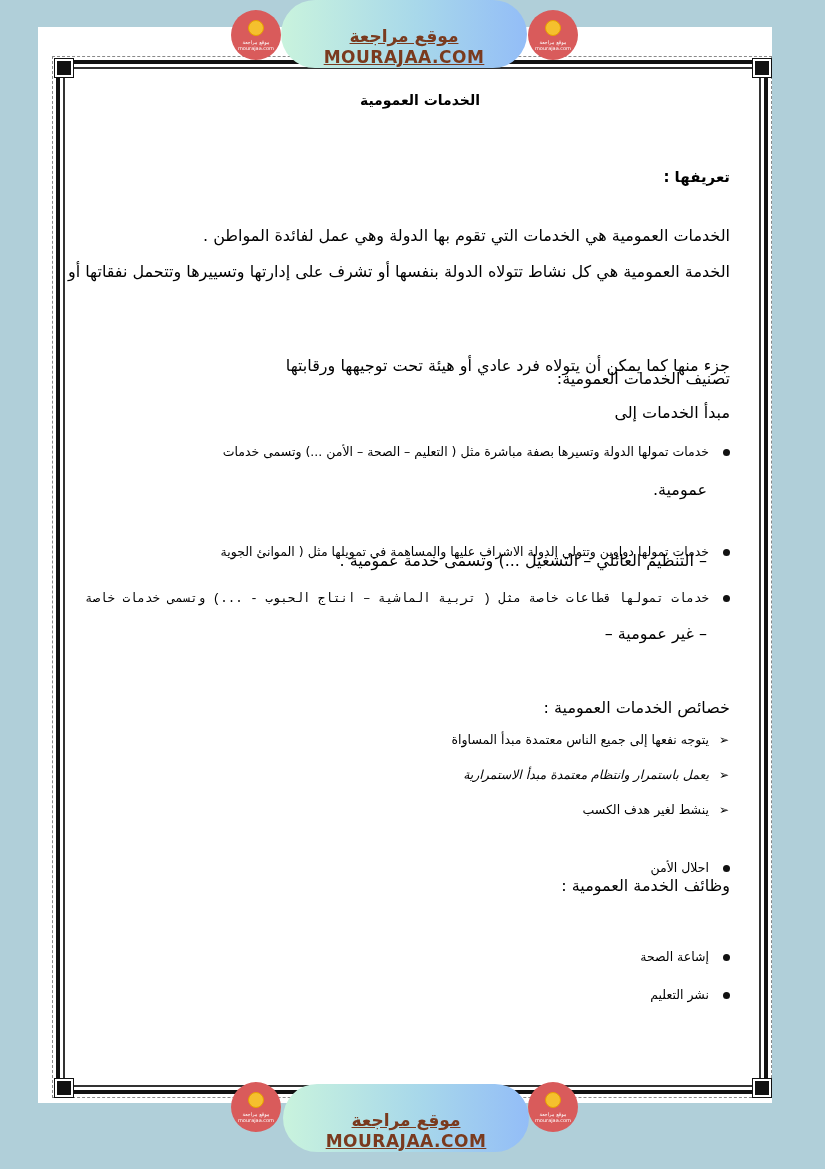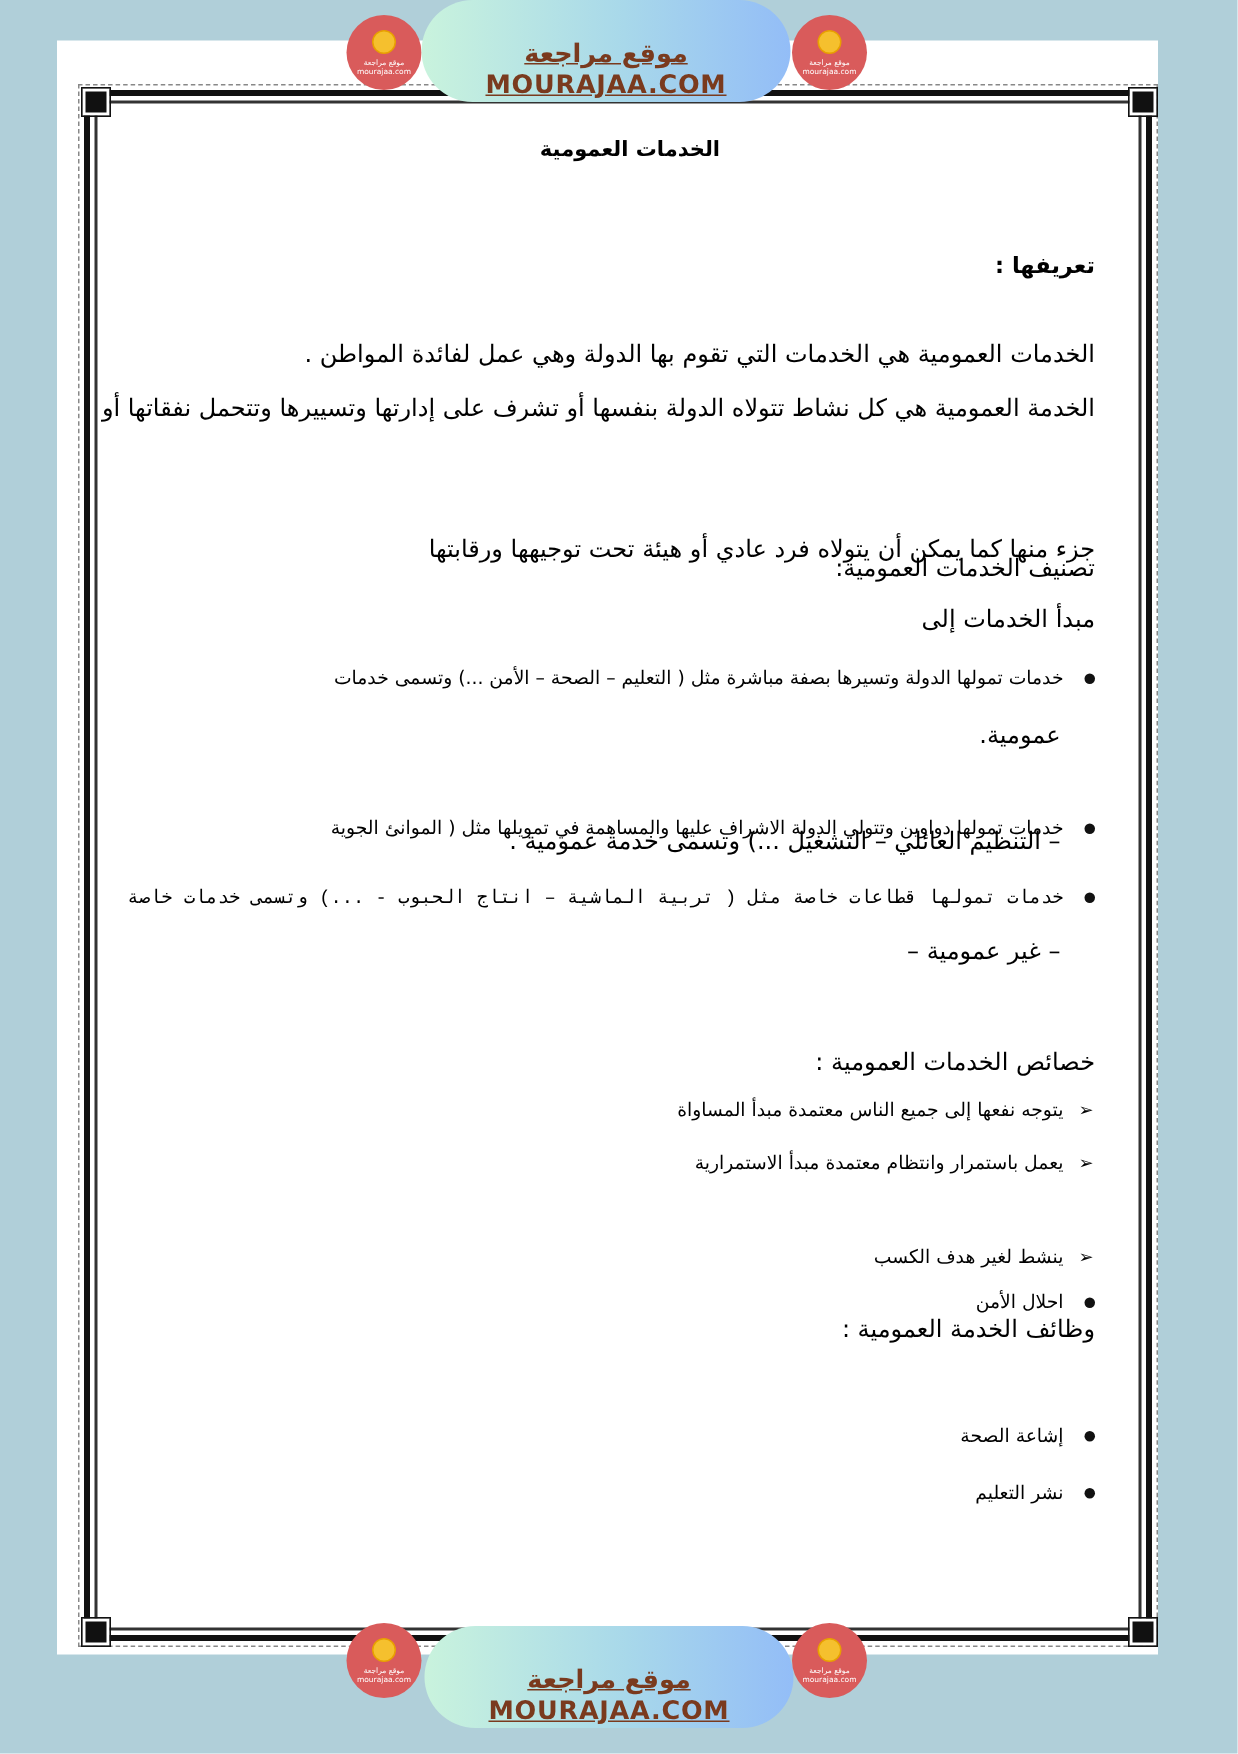--- a/index.html
+++ b/index.html
@@ -99,24 +99,24 @@
 
 <div class="bullet-row" style="top:590px;font-family:Liberation Mono, monospace;">
   <span class="bullet"></span><span>خدمات تمولها قطاعات خاصة مثل ( تربية الماشية – انتاج الحبوب - ...) وتسمى خدمات خاصة</span>
 </div>
 <div class="line" style="top:624px; right:118px;">– غير عمومية –</div>
 
 <div class="line" style="top:698px; right:95px;">خصائص الخدمات العمومية :</div>
 <div class="bullet-row" style="top:732px; right:96px;">
   <span class="arrow">➢</span><span>يتوجه نفعها إلى جميع الناس معتمدة مبدأ المساواة</span>
 </div>
-<div class="bullet-row" style="top:767px; right:96px;">
+<div class="bullet-row" style="top:767px; right:96px;font-style:italic;">
   <span class="arrow">➢</span><span>يعمل باستمرار وانتظام معتمدة مبدأ الاستمرارية</span>
 </div>
-<div class="bullet-row" style="top:802px; right:96px;margin-top:28px;">
+<div class="bullet-row" style="top:802px; right:96px;">
   <span class="arrow">➢</span><span>ينشط لغير هدف الكسب</span>
 </div>
 
 <div class="line" style="top:876px; right:95px;">وظائف الخدمة العمومية :</div>
 <div class="bullet-row" style="top:860px; right:95px;text-align:center;">
   <span class="bullet"></span><span>احلال الأمن</span>
 </div>
 <div class="bullet-row" style="top:949px; right:95px;">
   <span class="bullet"></span><span>إشاعة الصحة</span>
 </div>

